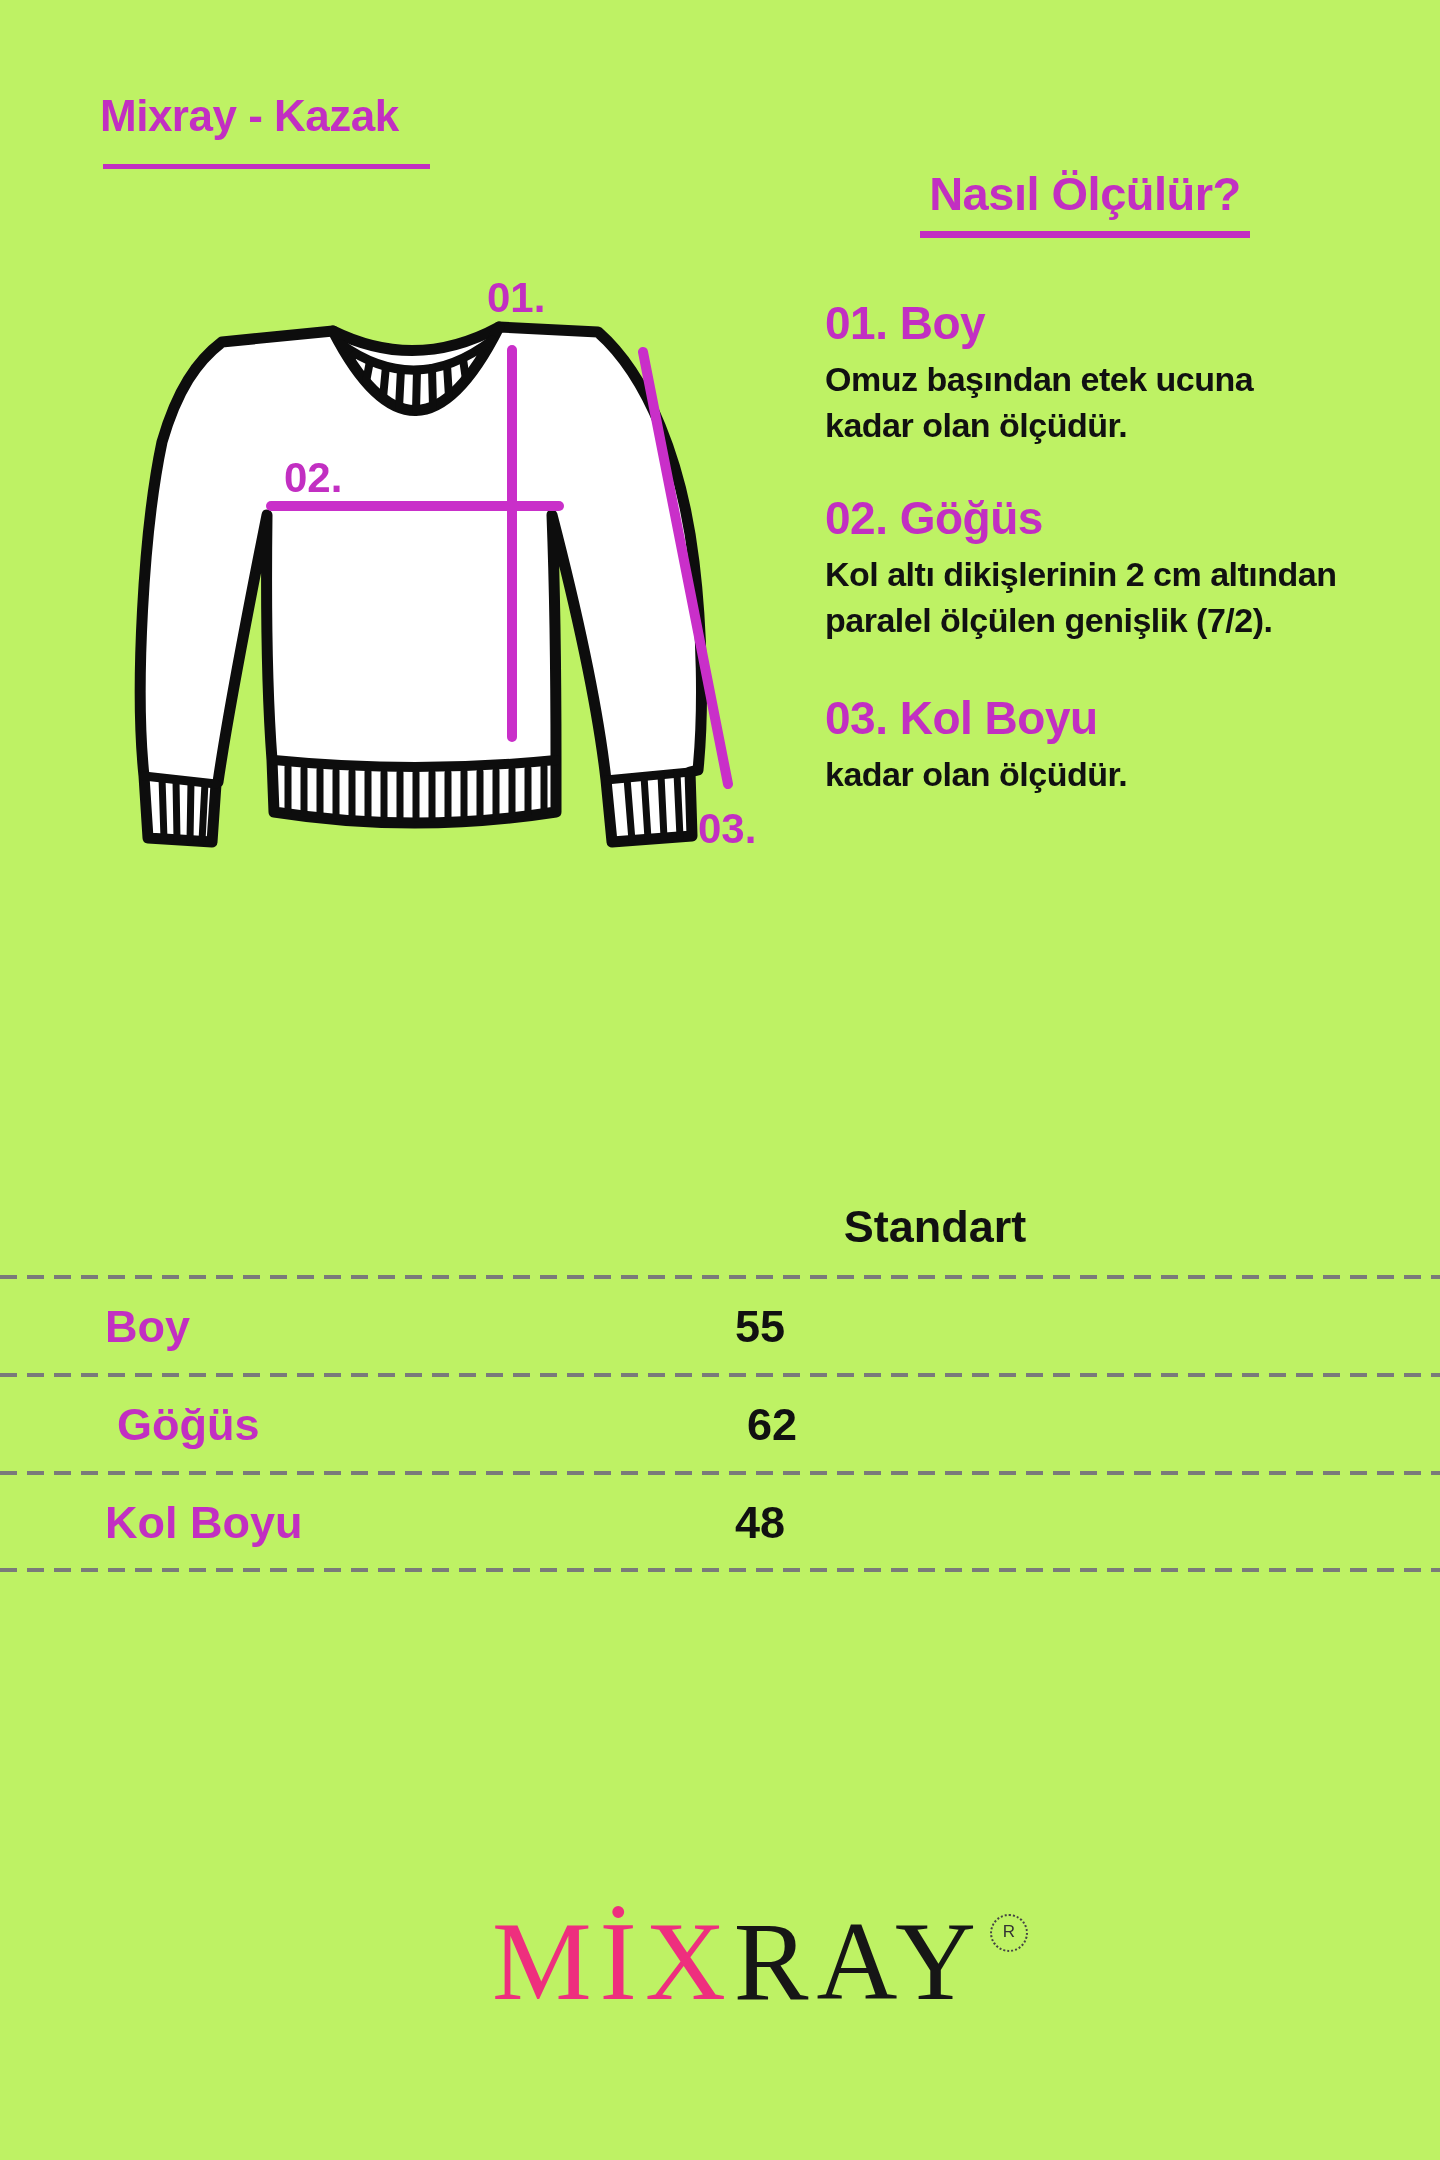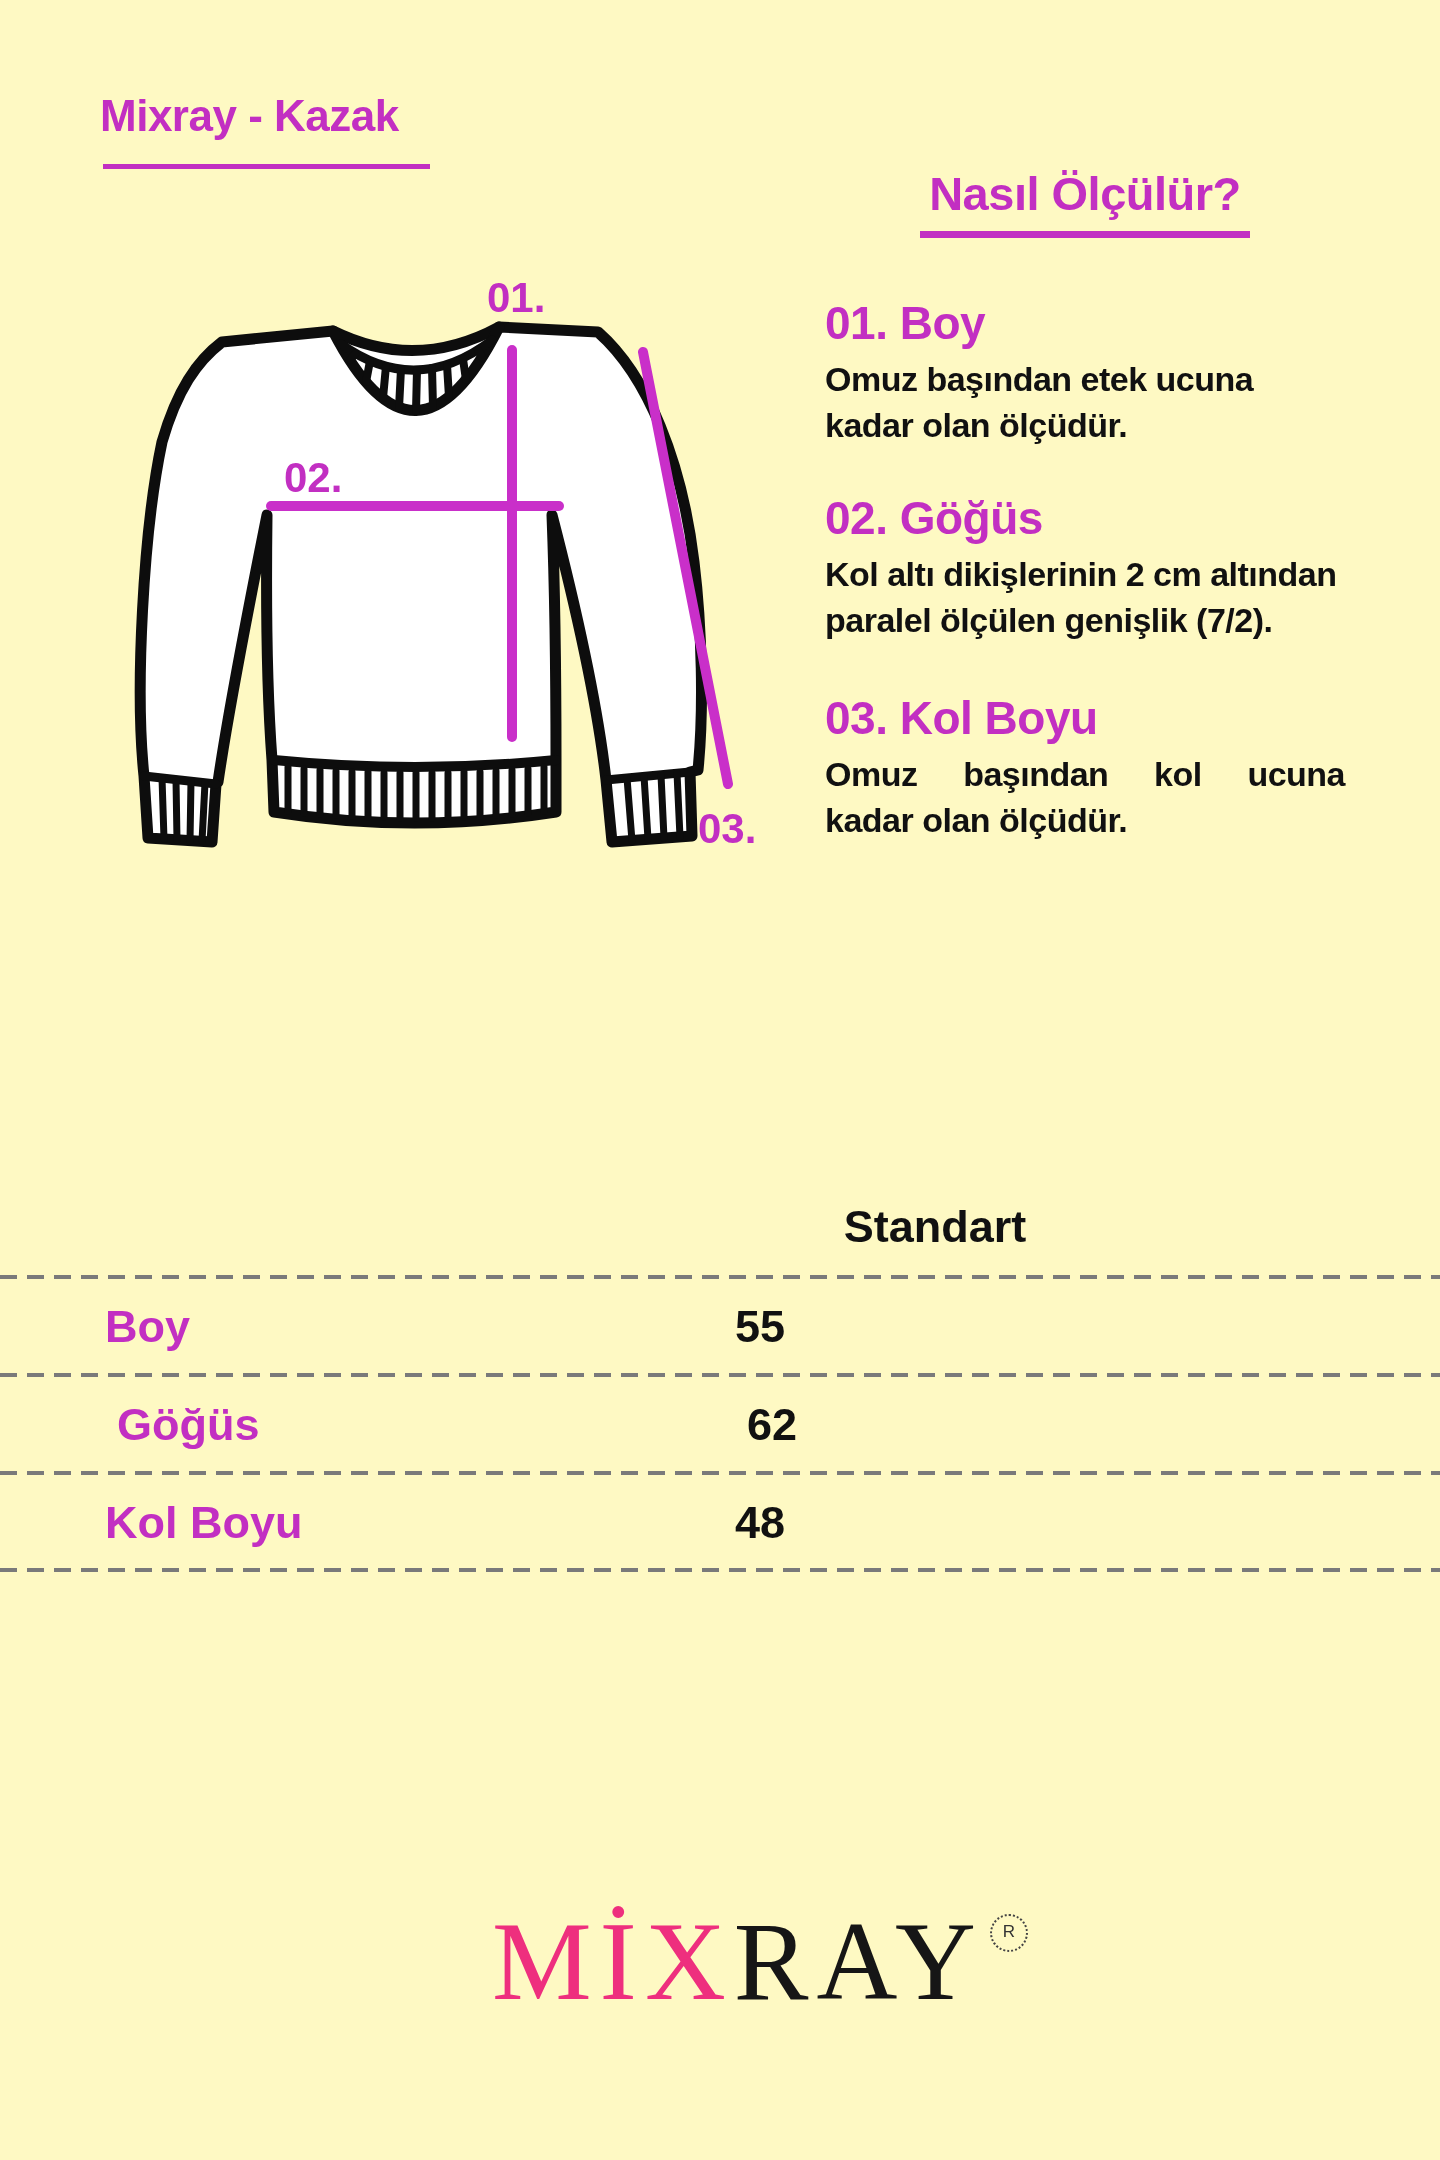--- a/index.html
+++ b/index.html
@@ -1,17 +1,17 @@
 <!DOCTYPE html>
 <html><head>
 <meta charset="utf-8">
 <style>
   html,body{margin:0;padding:0;background:#fff;}
   #page{
-    position:relative;width:1440px;height:2160px;background:#fef9c3;overflow:hidden;
+    position:relative;width:1440px;height:2160px;background:#bef264;overflow:hidden;
     font-family:"Liberation Sans",sans-serif;color:#111;
   }
   
   .page-title{
     position:absolute;left:100px;top:86px;font-size:44px;font-weight:700;
     color:#c22fc2;letter-spacing:-0.5px;line-height:60px;
   }
   .page-title-underline{
     position:absolute;left:103px;top:164px;width:327px;height:5px;background:#c22fc2;
   }
@@ -173,21 +173,20 @@
   </div>
 
   <div class="section" id="section-2">
     <h3 class="section-title">02. Göğüs</h3>
     <div class="body-line">Kol altı dikişlerinin 2 cm altından</div>
     <div class="body-line">paralel ölçülen genişlik (7/2).</div>
   </div>
 
   <div class="section" id="section-3">
     <h3 class="section-title">03. Kol Boyu</h3>
-    <div class="body-line stretch">Omuz başından kol ucuna</div>
     <div class="body-line">kadar olan ölçüdür.</div>
   </div>
 
   <div class="table-header">Standart</div>
   <div class="table-divider" id="divider-1"></div>
   <div class="table-divider" id="divider-2"></div>
   <div class="table-divider" id="divider-3"></div>
   <div class="table-divider" id="divider-4"></div>
 
   <div id="row-1">

